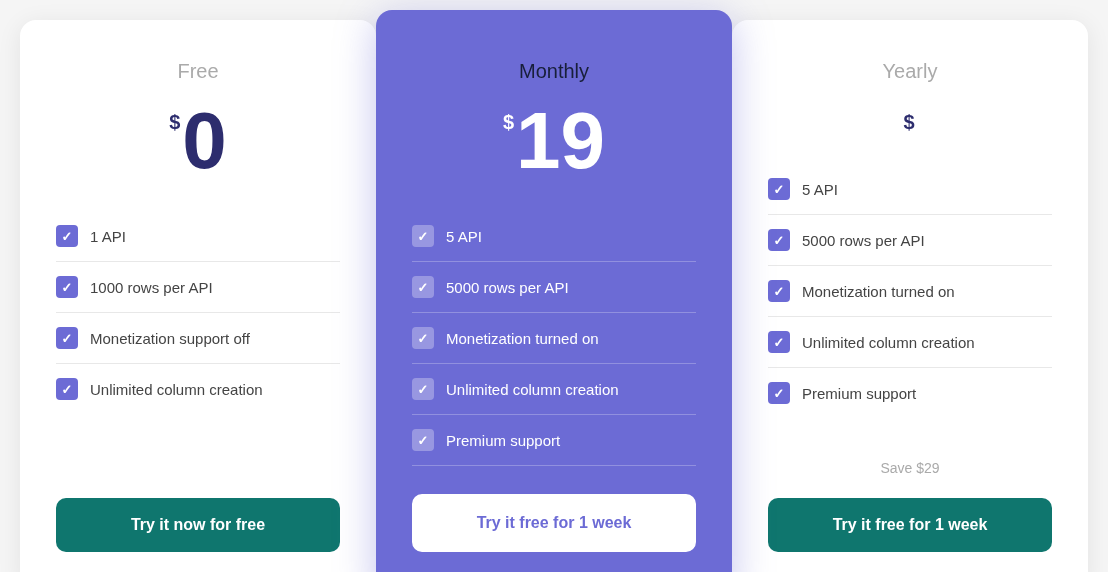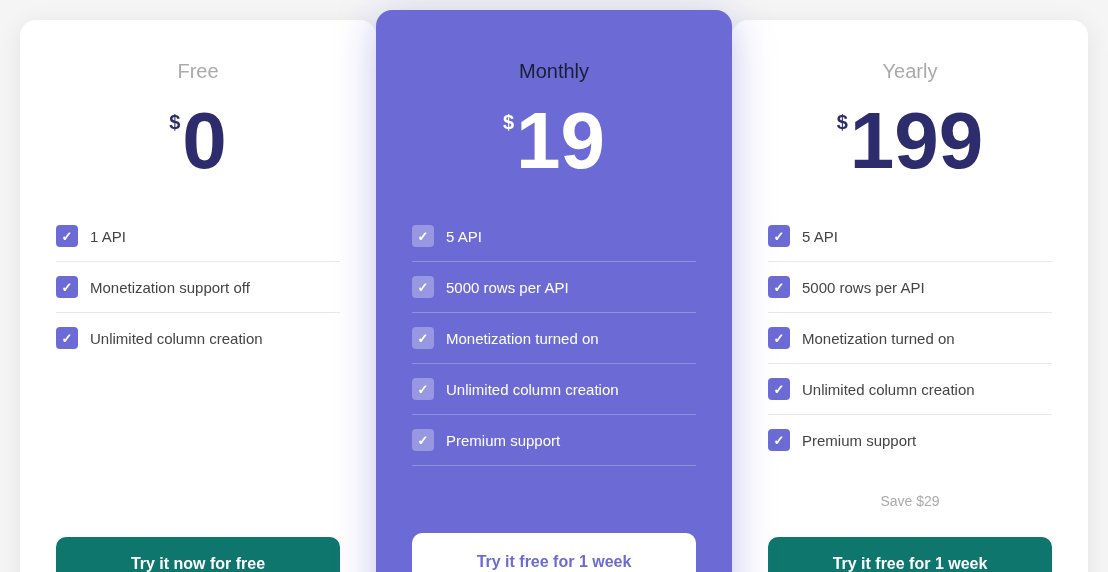--- a/index.html
+++ b/index.html
@@ -130,40 +130,44 @@
     }
     .cta-button.outline {
       background: #fff;
       color: #6c6bd5;
       border: 2px solid #fff;
     }
     .save-text {
       text-align: center;
       color: #aaa;
       font-size: 14px;
-      margin-bottom: 28px;
+      margin-bottom: 22px;
     }
   </style>
 </head>
 <body>
 
 <div class="pricing-container">
 <div class="plan-card">
       <div class="plan-name">Free</div>
       <div class="price-wrapper">
         <span class="price-dollar">$</span>
         <span class="price-number">0</span>
       </div>
       <ul class="features-list">
         <li class="feature-item">
           <span class="check-icon"></span>
           <span>1 API</span>
         </li>
         <li class="feature-item">
           <span class="check-icon"></span>
+          <span>1000 rows per API</span>
+        </li>
+        <li class="feature-item">
+          <span class="check-icon"></span>
           <span>Monetization support off</span>
         </li>
         <li class="feature-item">
           <span class="check-icon"></span>
           <span>Unlimited column creation</span>
         </li>
       </ul>
       <button class="cta-button solid">Try it now for free</button>
     </div>
     <div class="plan-card highlighted">
@@ -193,21 +197,20 @@
           <span class="check-icon"></span>
           <span>Premium support</span>
         </li>
       </ul>
       <button class="cta-button outline">Try it free for 1 week</button>
     </div>
     <div class="plan-card">
       <div class="plan-name">Yearly</div>
       <div class="price-wrapper">
         <span class="price-dollar">$</span>
-        <span class="price-number">199</span>
       </div>
       <ul class="features-list">
         <li class="feature-item">
           <span class="check-icon"></span>
           <span>5 API</span>
         </li>
         <li class="feature-item">
           <span class="check-icon"></span>
           <span>5000 rows per API</span>
         </li>

